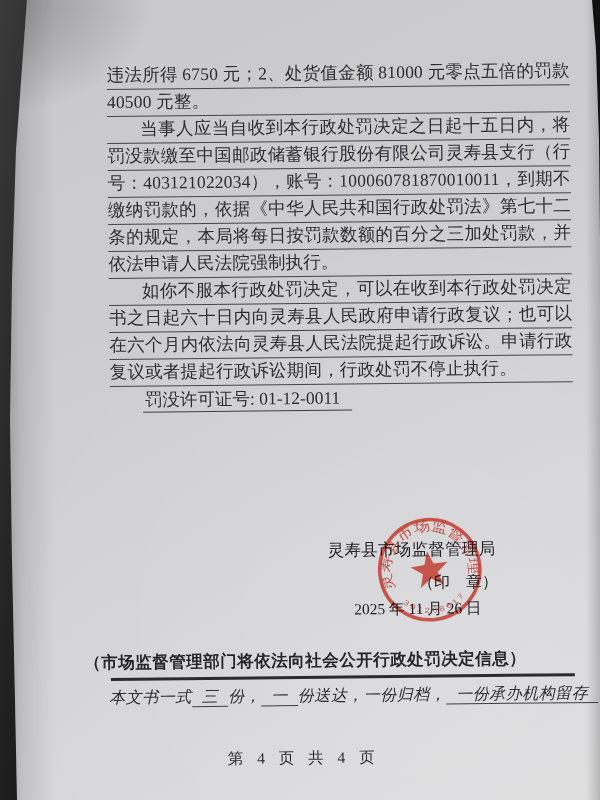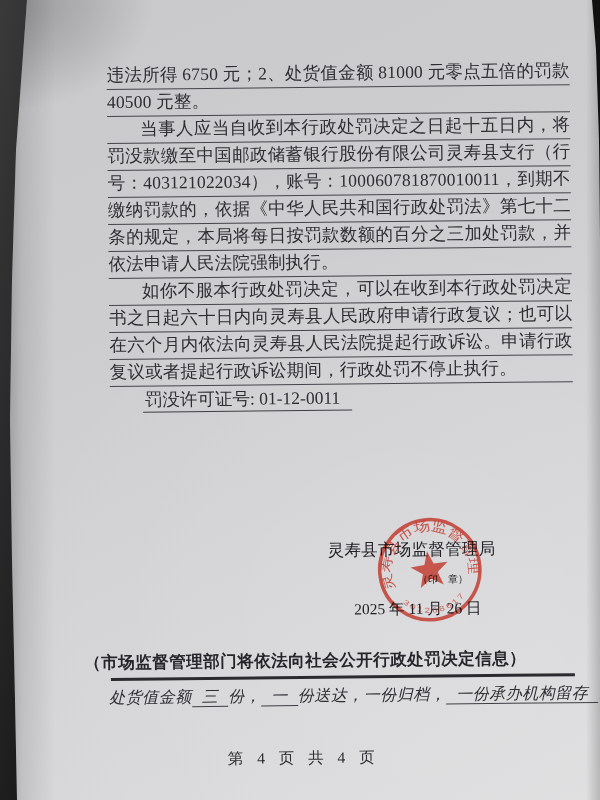--- a/index.html
+++ b/index.html
@@ -34,21 +34,21 @@
     height:26px;line-height:25px;font-size:17.5px;letter-spacing:0.2px;
     border-bottom:1.5px solid rgba(45,45,52,0.85);
     white-space:nowrap;overflow:visible;
   }
   .line.fill{text-align:justify;text-align-last:justify;white-space:normal;}
   .line.indent{text-indent:33px;}
   .license-row{position:absolute;left:143px;top:386px;font-size:17.5px;}
   .blank-underline{border-bottom:1.5px solid rgba(45,45,52,0.9);padding:0 12px 2px 2px;}
   
   .agency-name{position:absolute;left:326px;top:540px;font-size:16.5px;letter-spacing:0.3px;color:#222226;}
-  .seal-note{position:absolute;left:416px;top:574px;font-size:10px;color:#222226;}
+  .seal-note{position:absolute;left:416px;top:574px;font-size:16px;color:#222226;}
   .sign-date{position:absolute;left:352px;top:600px;font-size:15.5px;color:#222226;}
   
   .seal{
     position:absolute;left:374px;top:516px;width:108px;height:110px;
     mix-blend-mode:multiply;opacity:0.92;transform:rotate(-8deg);
   }
   
   .public-note{
     position:absolute;left:30px;top:650px;width:545px;text-align:center;
     font-family:"Liberation Sans","DejaVu Sans",sans-serif;
@@ -108,18 +108,18 @@
     <text font-size="7.5" fill="#c23a2e" opacity="0.85" letter-spacing="2" style="font-family:'Liberation Sans','DejaVu Sans',sans-serif;">
       <textPath href="#sealBottom" startOffset="10" textLength="72" lengthAdjust="spacingAndGlyphs">301268617</textPath>
     </text>
   </svg>
 
   <div class="public-note">（市场监督管理部门将依法向社会公开行政处罚决定信息）</div>
 
   <div class="footer-rule"></div>
 
   <div class="distribution">
-    <span>处货值金额</span><span class="blank">三</span><span>份，</span><span class="blank">一</span><span>份送达，一份归档，</span><span class="blank">一份承办机构留存</span><span>。</span>
+    <span>本文书一式</span><span class="blank">三</span><span>份，</span><span class="blank">一</span><span>份送达，一份归档，</span><span class="blank">一份承办机构留存</span><span>。</span>
   </div>
 
   <div class="page-number">第 4 页 共 4 页</div>
 
 </div>
 
 </body></html>

